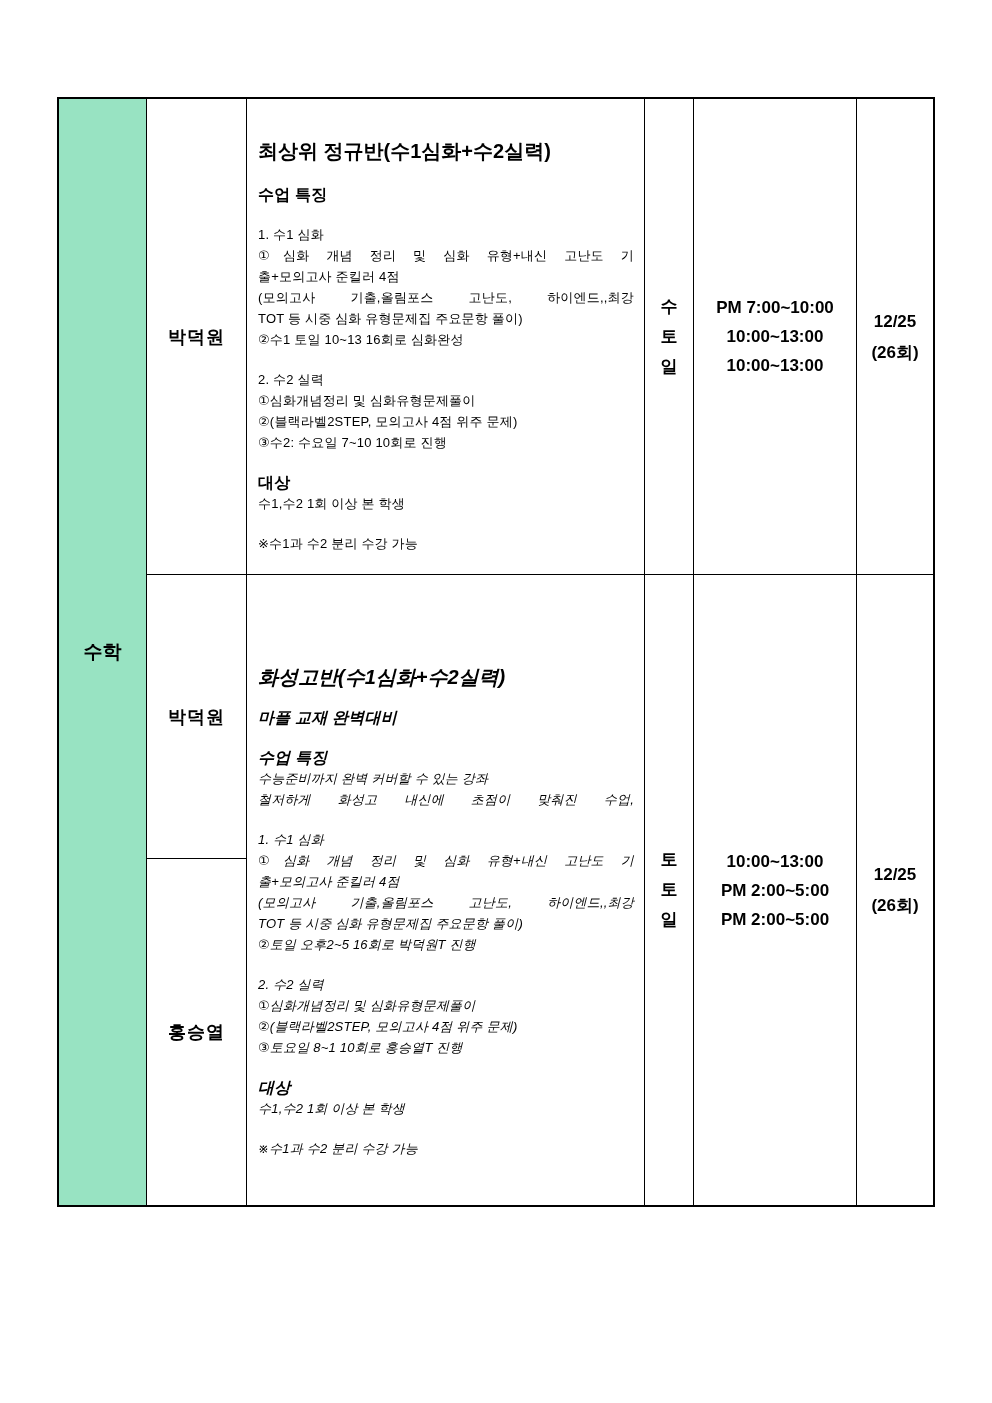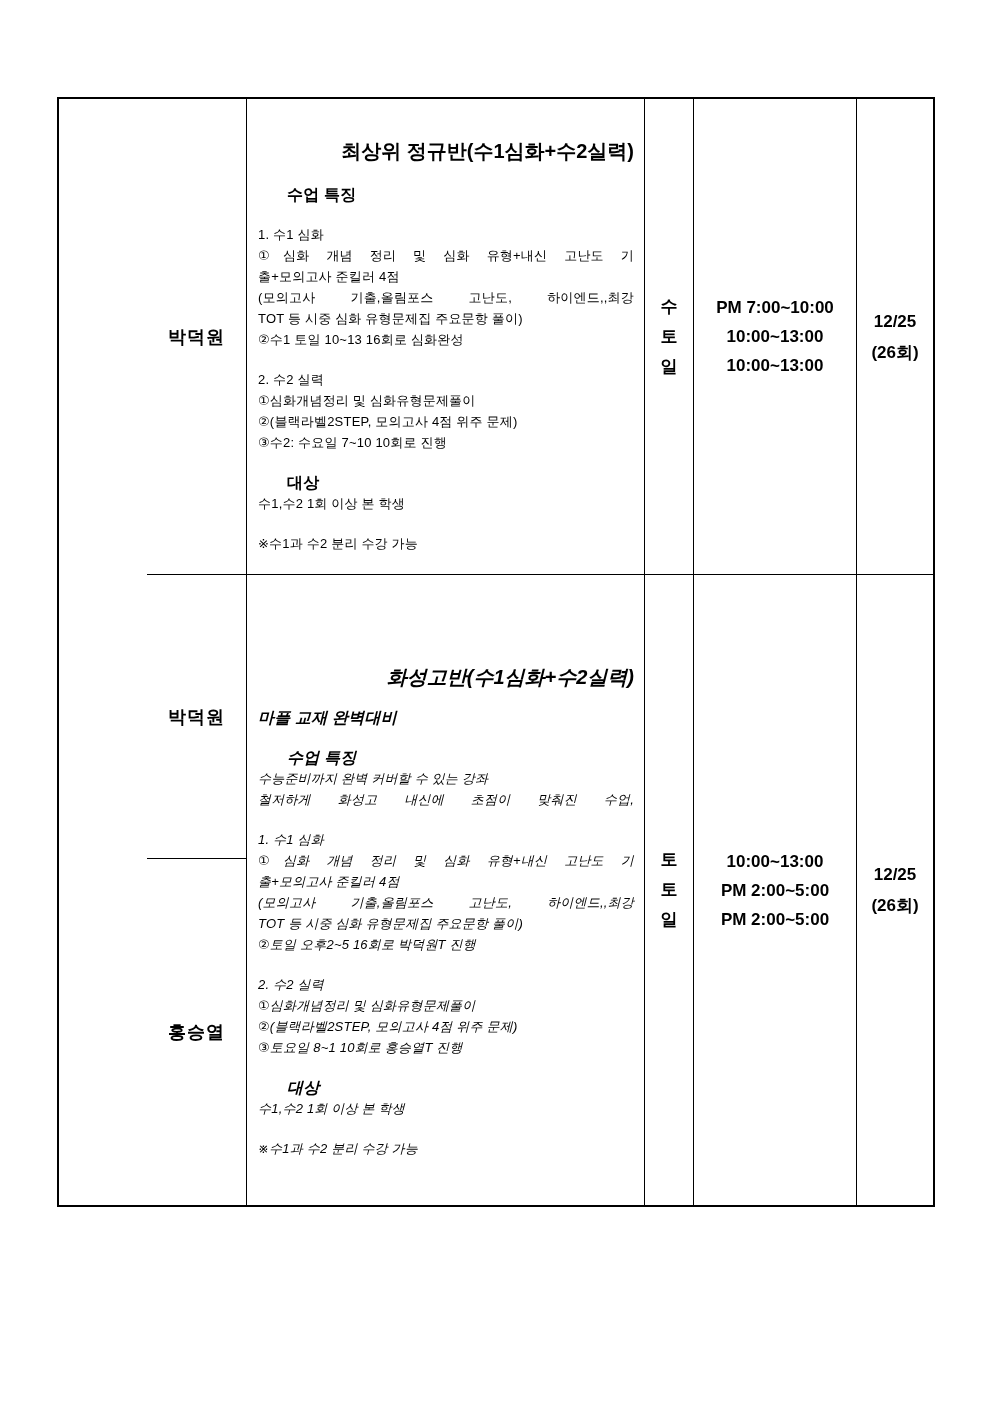--- a/index.html
+++ b/index.html
@@ -49,39 +49,42 @@
 
   
   .desc-cell { padding: 38px 10px 0 11px; }
   .desc-cell.second { padding-top: 88px; }
   .ln {
     font-size: 13px; line-height: 21px; min-height: 21px;
     letter-spacing: 0.2px;
   }
   .ln.blank { min-height: 19px; line-height: 19px; }
   .ln.j { text-align: justify; text-align-last: justify; }
-  .ln.title { font-size: 20px; font-weight: bold; line-height: 28px; min-height: 28px; letter-spacing: 0; text-align: right; }
+  .ln.title { font-size: 20px; font-weight: bold; line-height: 28px; min-height: 28px; letter-spacing: 0; }
   .ln.subtitle { font-size: 16px; font-weight: bold; line-height: 21px; margin-top: 16px; }
-  .ln.bold { font-size: 16px; font-weight: bold; margin-left: 29px; }
+  .ln.bold { font-size: 16px; font-weight: bold; }
 
   
   .center-col {
     display: flex; flex-direction: column;
     align-items: center; justify-content: center;
     text-align: center;
   }
   .day-ln { font-size: 17px; font-weight: bold; line-height: 30px; }
   .time-ln { font-size: 17px; font-weight: bold; line-height: 29px; white-space: pre; }
   .date-ln { font-size: 17px; font-weight: bold; line-height: 31px; }
 </style>
 </head>
 <body>
 
 <div class="schedule-table">
 
+  <div class="subject-cell" style="background: rgb(152, 227, 194);">
+    <span>수학</span>
+  </div>
 
   <div class="cell teacher-cell" style="grid-column:2; grid-row:1;">
     <span>박덕원</span>
   </div>
 
   <div class="cell desc-cell" style="grid-column:3; grid-row:1;">
       <div class="ln title">최상위 정규반(수1심화+수2실력)</div>
       <div class="ln blank">&nbsp;</div>
       <div class="ln bold">수업 특징</div>
       <div class="ln blank">&nbsp;</div>

